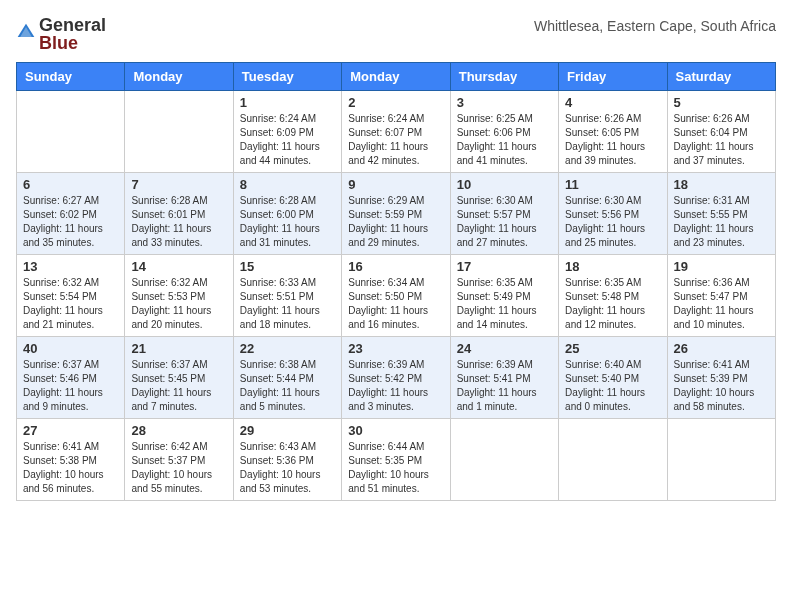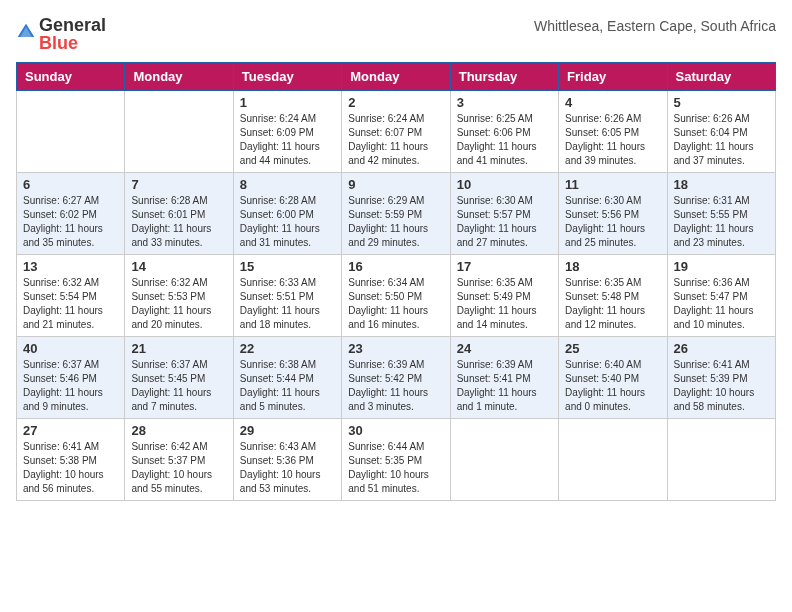--- a/index.html
+++ b/index.html
@@ -23,21 +23,21 @@
     }
     .logo-text-general {
       font-size: 18px;
       font-weight: bold;
       color: #333;
       line-height: 1;
     }
     .logo-text-blue {
       font-size: 18px;
       font-weight: bold;
-      color: #ef4444;
+      color: #7f1d1d;
       line-height: 1;
     }
     .logo-icon {
       width: 20px;
       height: 20px;
     }
     .title-area {
       text-align: right;
     }
     .month-title {
@@ -50,21 +50,21 @@
       font-size: 14px;
       color: #555;
       margin-top: 2px;
     }
     .calendar {
       width: 100%;
       border-collapse: collapse;
       border: 1px solid #ccc;
     }
     .calendar th {
-      background-color: #be185d;
+      background-color: #3b82f6;
       color: #fff;
       font-size: 13px;
       font-weight: bold;
       padding: 6px 8px;
       text-align: left;
       border: 1px solid #2060a8;
     }
     .calendar td {
       vertical-align: top;
       border: 1px solid #ccc;

